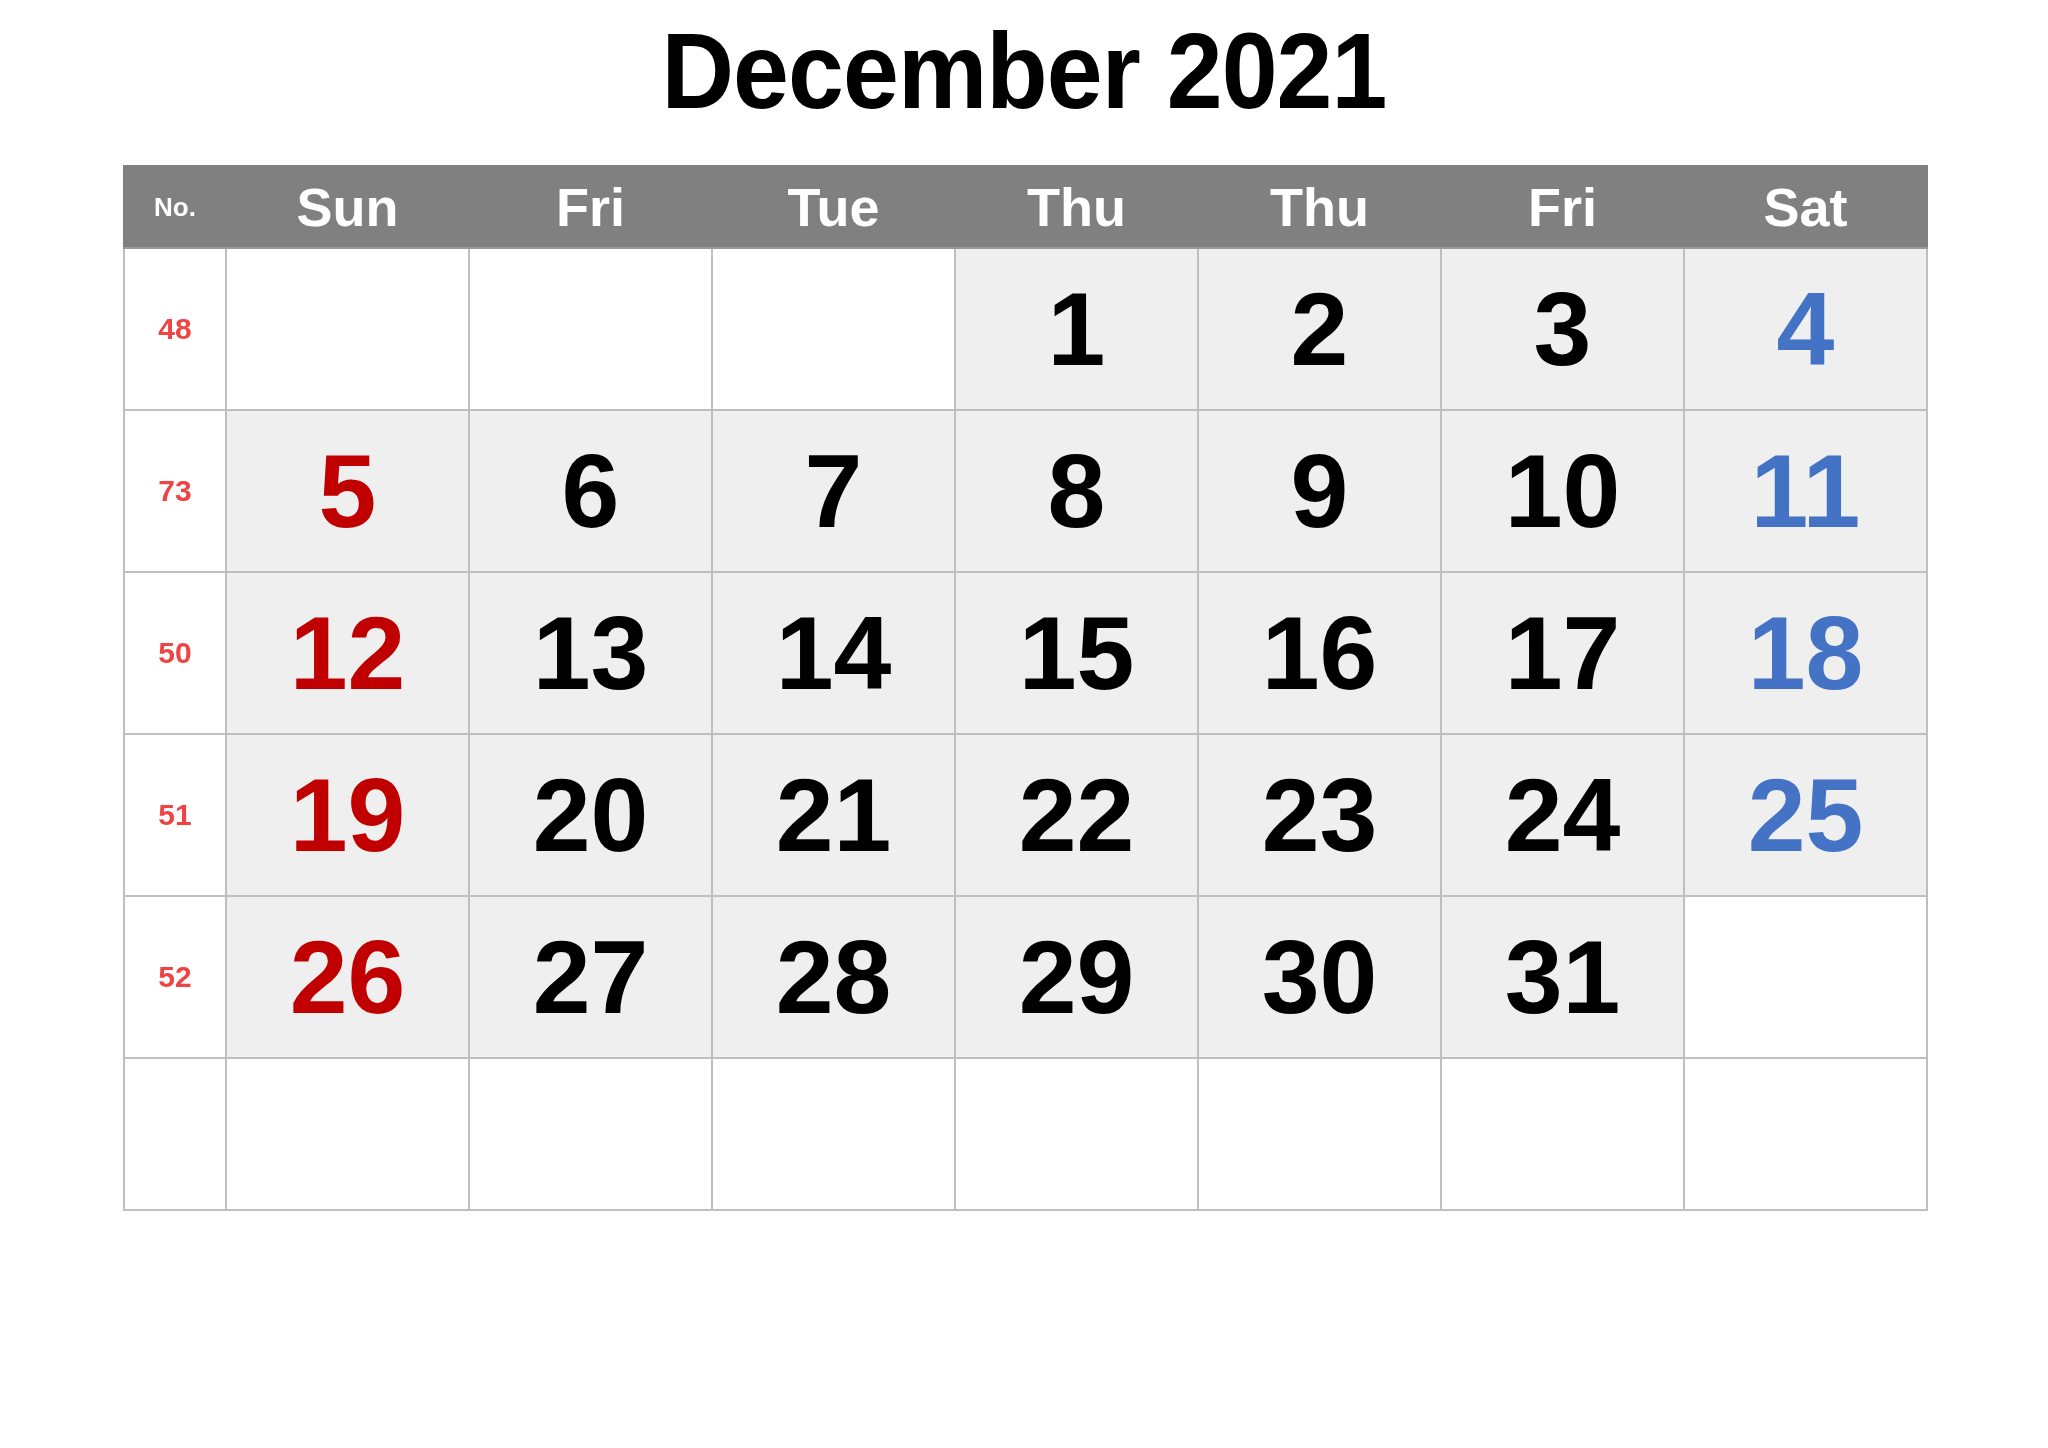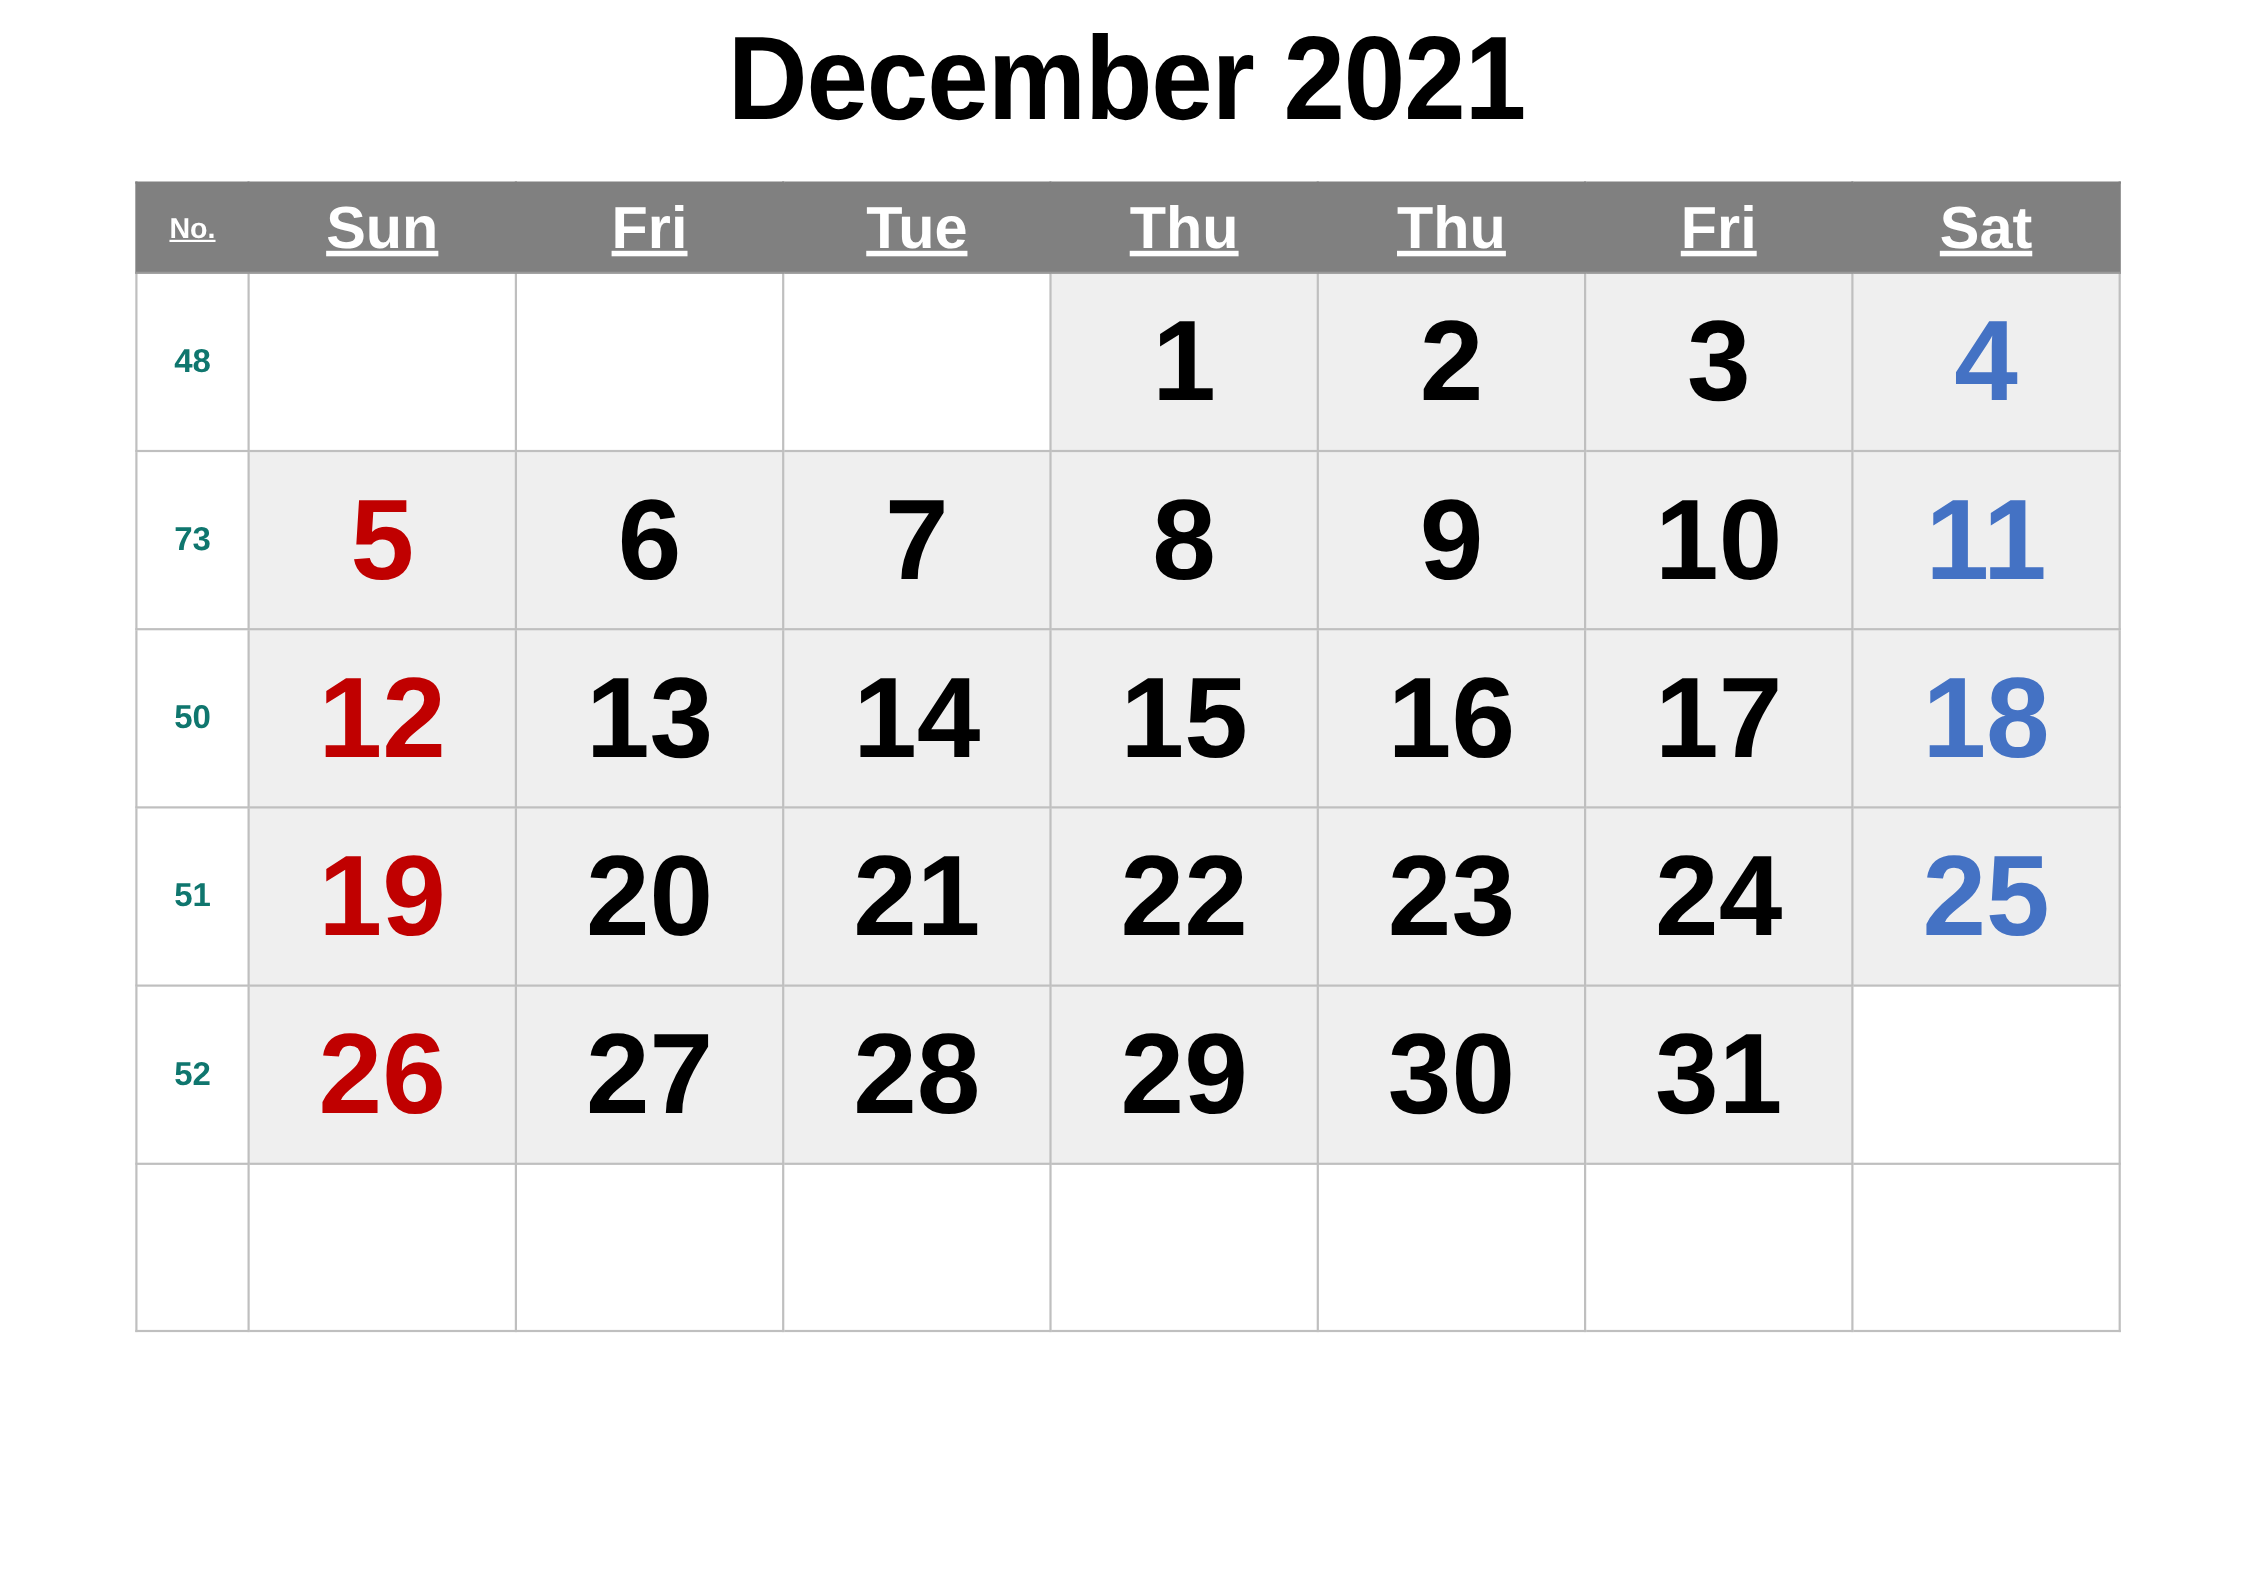--- a/index.html
+++ b/index.html
@@ -58,21 +58,20 @@
   
   .calendar thead th {
     background: #808080;
     color: #ffffff;
     height: 80px;
     font-weight: bold;
     text-align: center;
     vertical-align: middle;
     border-color: #808080;
     border-bottom-color: #9a9a9a;
-    text-decoration: underline;
   }
   .calendar thead th.dow {
     font-size: 54px;
     line-height: 62px;
   }
   .calendar thead th.no-head {
     font-size: 26px;
     line-height: 26px;
     text-align: center;
     letter-spacing: 0px;
@@ -81,21 +80,21 @@
   
   col.wk { width: 102px; }
   col.day { width: 243px; }
 
   td.weeknum {
     background: #ffffff;
     text-align: center;
     vertical-align: middle;
     font-size: 30px;
     font-weight: bold;
-    color: #0f766e;
+    color: #ef4444;
     height: 160px;
   }
 
   td.day {
     height: 160px;
     text-align: center;
     vertical-align: middle;
     background: #ffffff;
   }
   td.day.filled {

